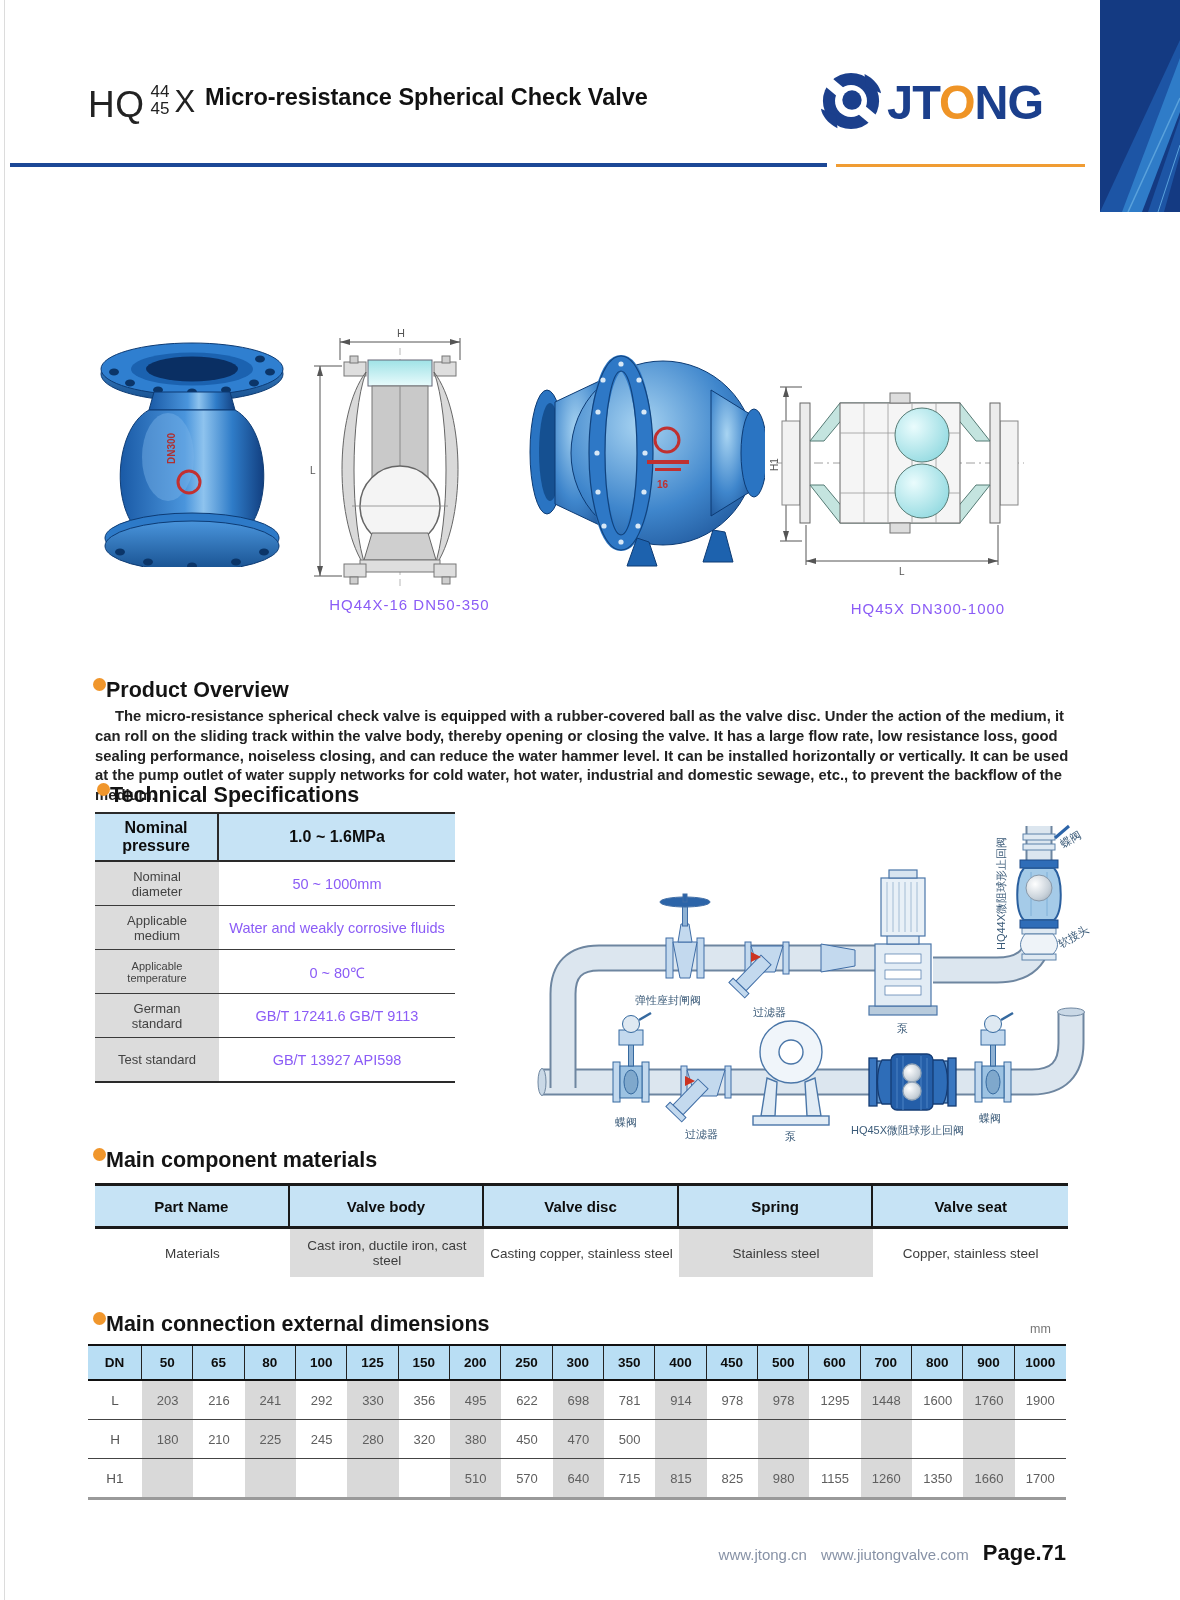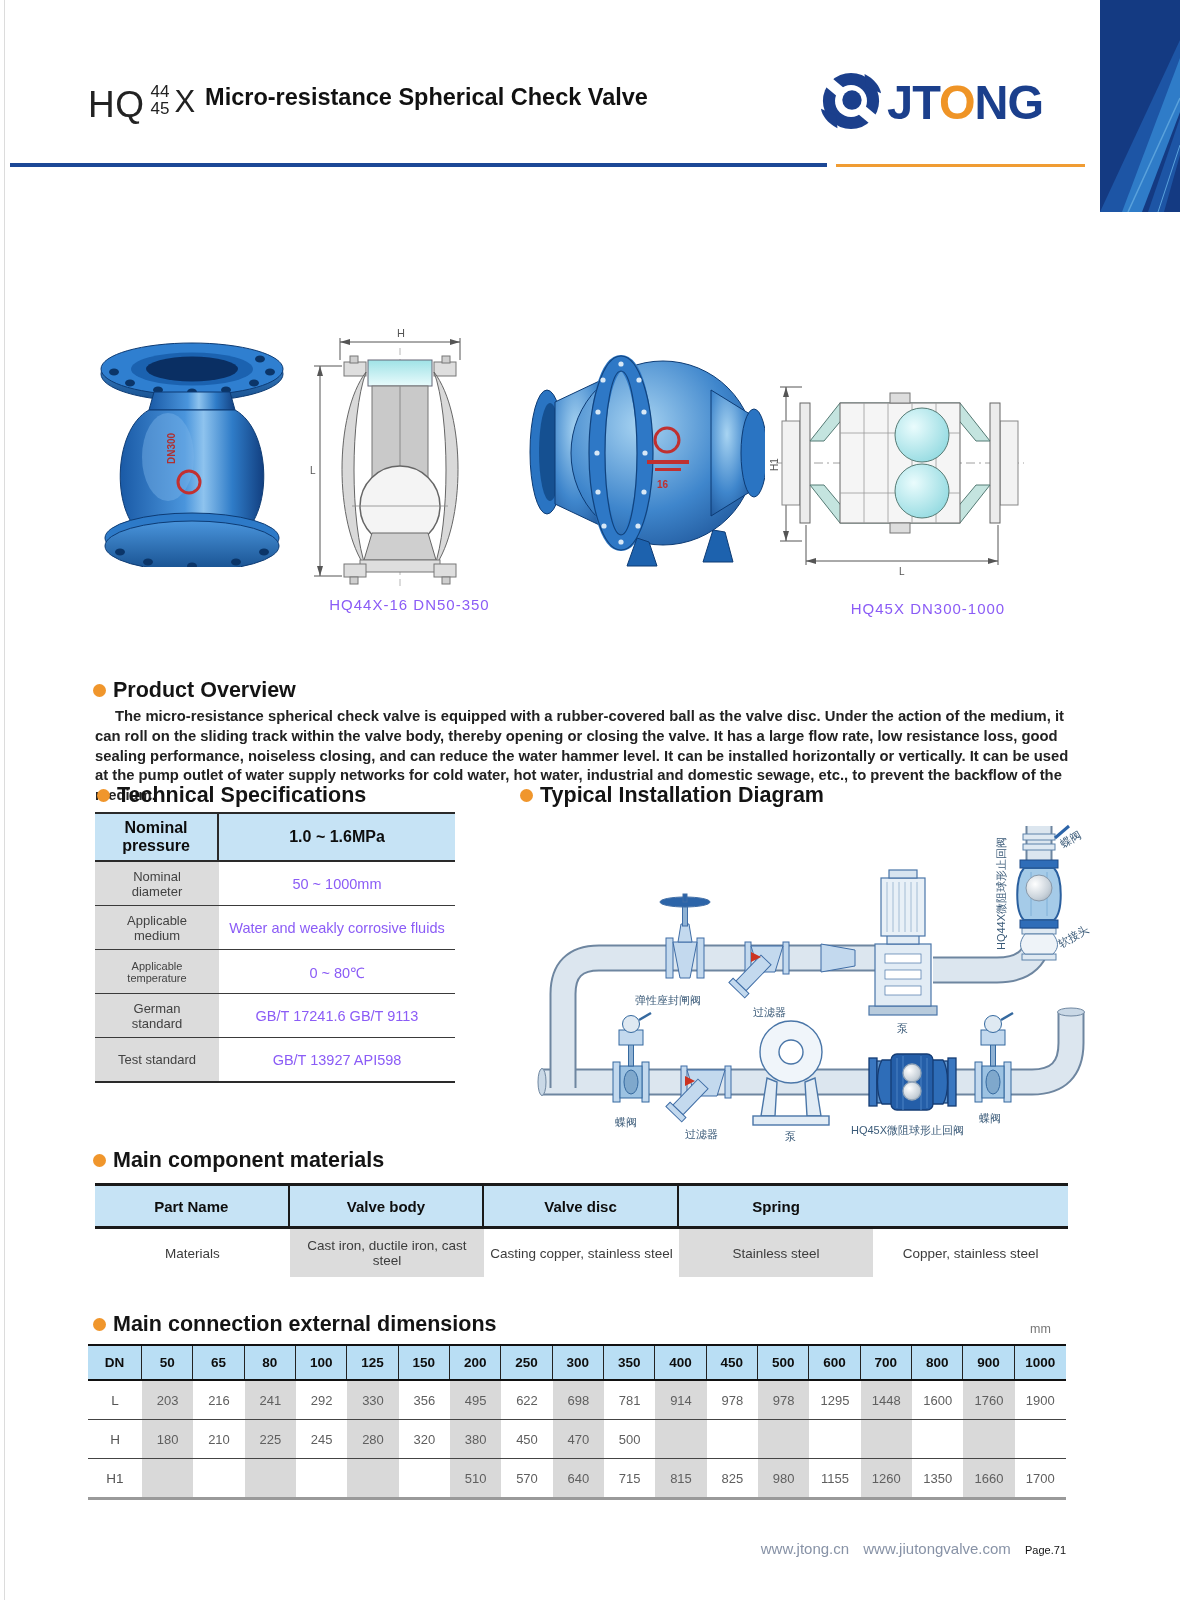--- a/index.html
+++ b/index.html
@@ -20,21 +20,21 @@
   .logo-o{color:#ef9426;}
   .band{position:absolute;left:1100px;top:0;width:80px;height:212px;}
   .rule-blue{position:absolute;left:10px;top:163px;width:817px;height:4px;background:#1c4896;}
   .rule-orange{position:absolute;left:836px;top:164px;width:249px;height:3px;background:#f09c33;}
 
   
   .imgbox{position:absolute;}
   .caption{position:absolute;font-size:15px;color:#8b5cf6;letter-spacing:1px;text-align:center;}
 
   
-  .sec-head{position:absolute;display:flex;align-items:center;gap:7px;font-size:21.5px;
+  .sec-head{position:absolute;display:flex;align-items:flex-start;font-size:21.5px;
             font-weight:700;color:#141414;}
   .bullet{width:13px;height:13px;border-radius:50%;background:#f0962c;flex:none;}
 
   
   .overview-text{position:absolute;left:95px;top:707px;width:985px;font-size:14.8px;
                  line-height:1.34;color:#222;font-weight:600;text-indent:20px;}
 
   
   .spec-table{position:absolute;left:95px;top:812px;width:360px;
               border-top:2px solid #2a2a2a;border-bottom:2px solid #2a2a2a;}
@@ -76,21 +76,21 @@
   .dims-hc:last-child{border-right:none;}
   .dims-row{display:grid;grid-template-columns:54px repeat(18,1fr);height:38px;border-bottom:1.5px solid #444;}
   .dims-row:last-child{border-bottom:3px solid #9a9a9a;}
   .dims-c{display:flex;align-items:center;justify-content:center;font-size:13px;color:#5f5f5f;}
   .dims-c.stripe{background:#d9d9d9;}
   .dims-label{font-size:13.5px;color:#555;}
 
   
   .footer{position:absolute;top:1540px;left:0;width:1066px;text-align:right;font-size:15px;color:#8792a6;}
   .footer .sep{display:inline-block;width:10px;}
-  .page-num{color:#111;font-weight:400;font-size:11px;margin-left:10px;}
+  .page-num{color:#111;font-weight:700;font-size:22px;margin-left:10px;}
 </style>
 </head>
 <body>
 
 <div class="page">
   <div class="edge-line"></div>
 
   <div class="title-row">
     <span class="model-hq">HQ</span>
     <span class="model-frac">
@@ -336,24 +336,20 @@
       <div class="spec-row">
         <div class="spec-label">German standard</div>
         <div class="spec-value">GB/T 17241.6 GB/T 9113</div>
       </div>
       <div class="spec-row">
         <div class="spec-label">Test standard</div>
         <div class="spec-value">GB/T 13927 API598</div>
       </div>
     </div>
 
-  <div class="sec-head" style="left:520px;top:783px;">
-    <span class="bullet"></span>
-    <span>Typical Installation Diagram</span>
-  </div>
 
   <svg class="install-svg" width="560" height="322" viewBox="0 0 560 322">
     <defs>
       <radialGradient id="gBall" cx=".35" cy=".35" r=".9">
         <stop offset="0" stop-color="#ffffff"></stop>
           <stop offset=".6" stop-color="#c9d2da"></stop>
         <stop offset="1" stop-color="#9aa6b2"></stop>
       </radialGradient>
     </defs>
 
@@ -499,20 +495,21 @@
   <div class="sec-head" style="left:93px;top:1148px;">
     <span class="bullet"></span>
     <span>Main component materials</span>
   </div>
   <div class="mat-table">
     <div class="mat-header">
         <div class="mat-h">Part Name</div>
         <div class="mat-h">Valve body</div>
         <div class="mat-h">Valve disc</div>
         <div class="mat-h">Spring</div>
+        <div class="mat-h">Valve seat</div>
       </div>
     <div class="mat-row">
         <div class="mat-c">Materials</div>
         <div class="mat-c alt">Cast iron, ductile iron, cast steel</div>
         <div class="mat-c">Casting copper, stainless steel</div>
         <div class="mat-c alt">Stainless steel</div>
         <div class="mat-c">Copper, stainless steel</div>
       </div>
   </div>
 

